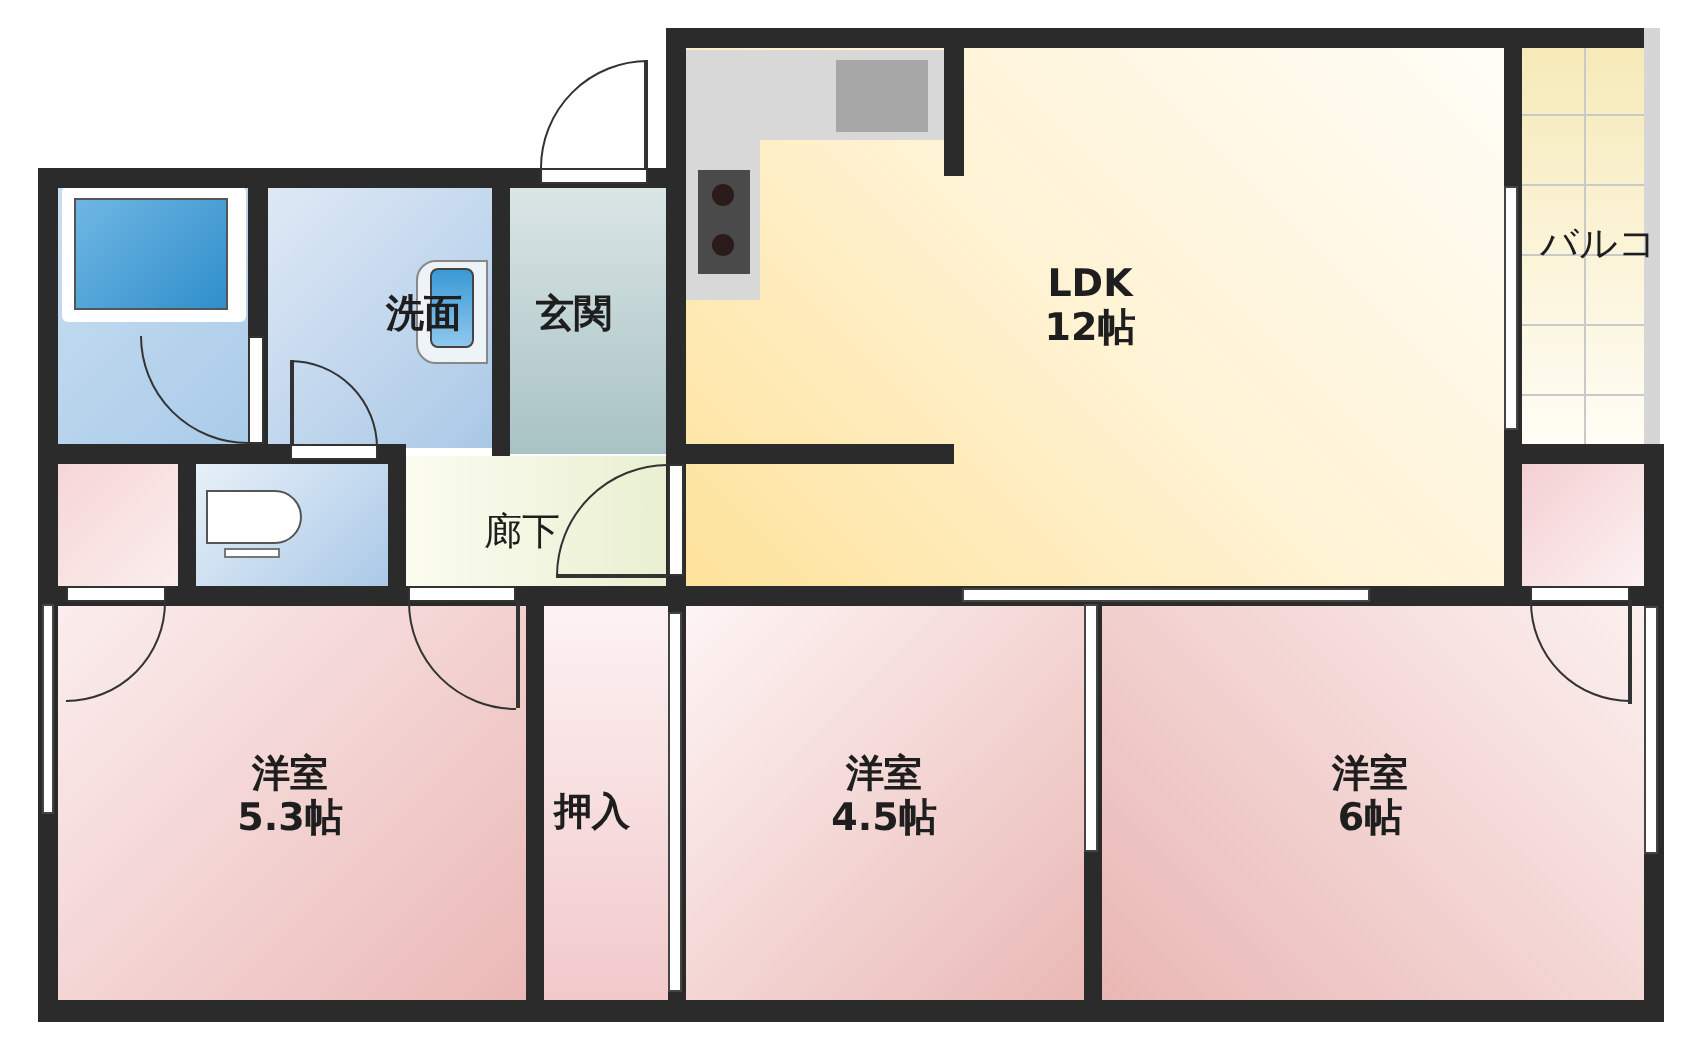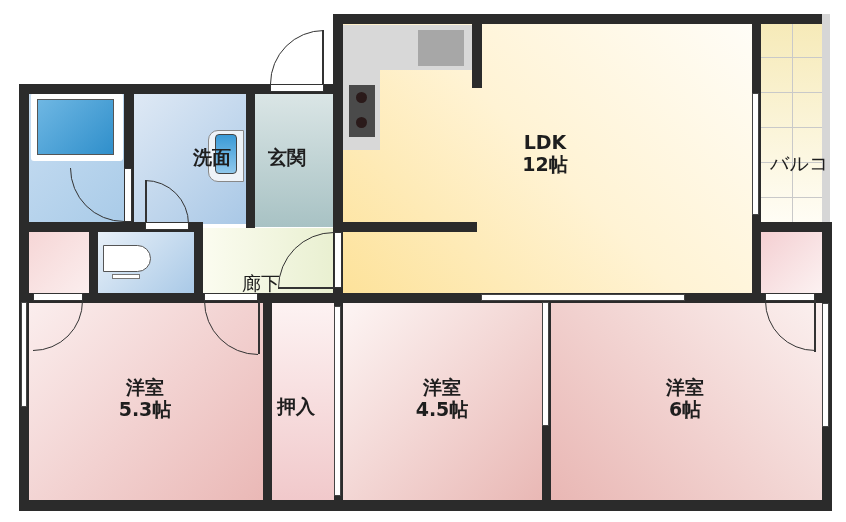--- a/index.html
+++ b/index.html
@@ -129,22 +129,22 @@
 <div class="win" style="left:334px;top:306px;width:7px;height:190px;"></div>
 <div class="win" style="left:542px;top:302px;width:7px;height:124px;"></div>
 <div class="win" style="left:822px;top:303px;width:7px;height:124px;"></div>
 
 <div class="label" style="left:505px;top:132px;width:80px;">
   <span>LDK</span>
   <span>12帖</span>
 </div>
 <div class="label" style="left:160px;top:147px;margin-left:33px;">洗面</div>
 <div class="label" style="left:268px;top:147px;">玄関</div>
-<div class="label" style="left:242px;top:273px;font-weight:normal;">廊下</div>
-<div class="label" style="left:770px;top:112px;font-weight:normal;margin-top:41px;">バルコ</div>
+<div class="label" style="left:242px;top:256px;font-weight:normal;">廊下</div>
+<div class="label" style="left:770px;top:112px;font-weight:normal;">バルコ</div>
 <div class="label" style="left:105px;top:377px;width:80px;">
   <span>洋室</span>
   <span>5.3帖</span>
 </div>
 <div class="label" style="left:277px;top:396px;">押入</div>
 <div class="label" style="left:402px;top:377px;width:80px;">
   <span>洋室</span>
   <span>4.5帖</span>
 </div>
 <div class="label" style="left:645px;top:377px;width:80px;">

